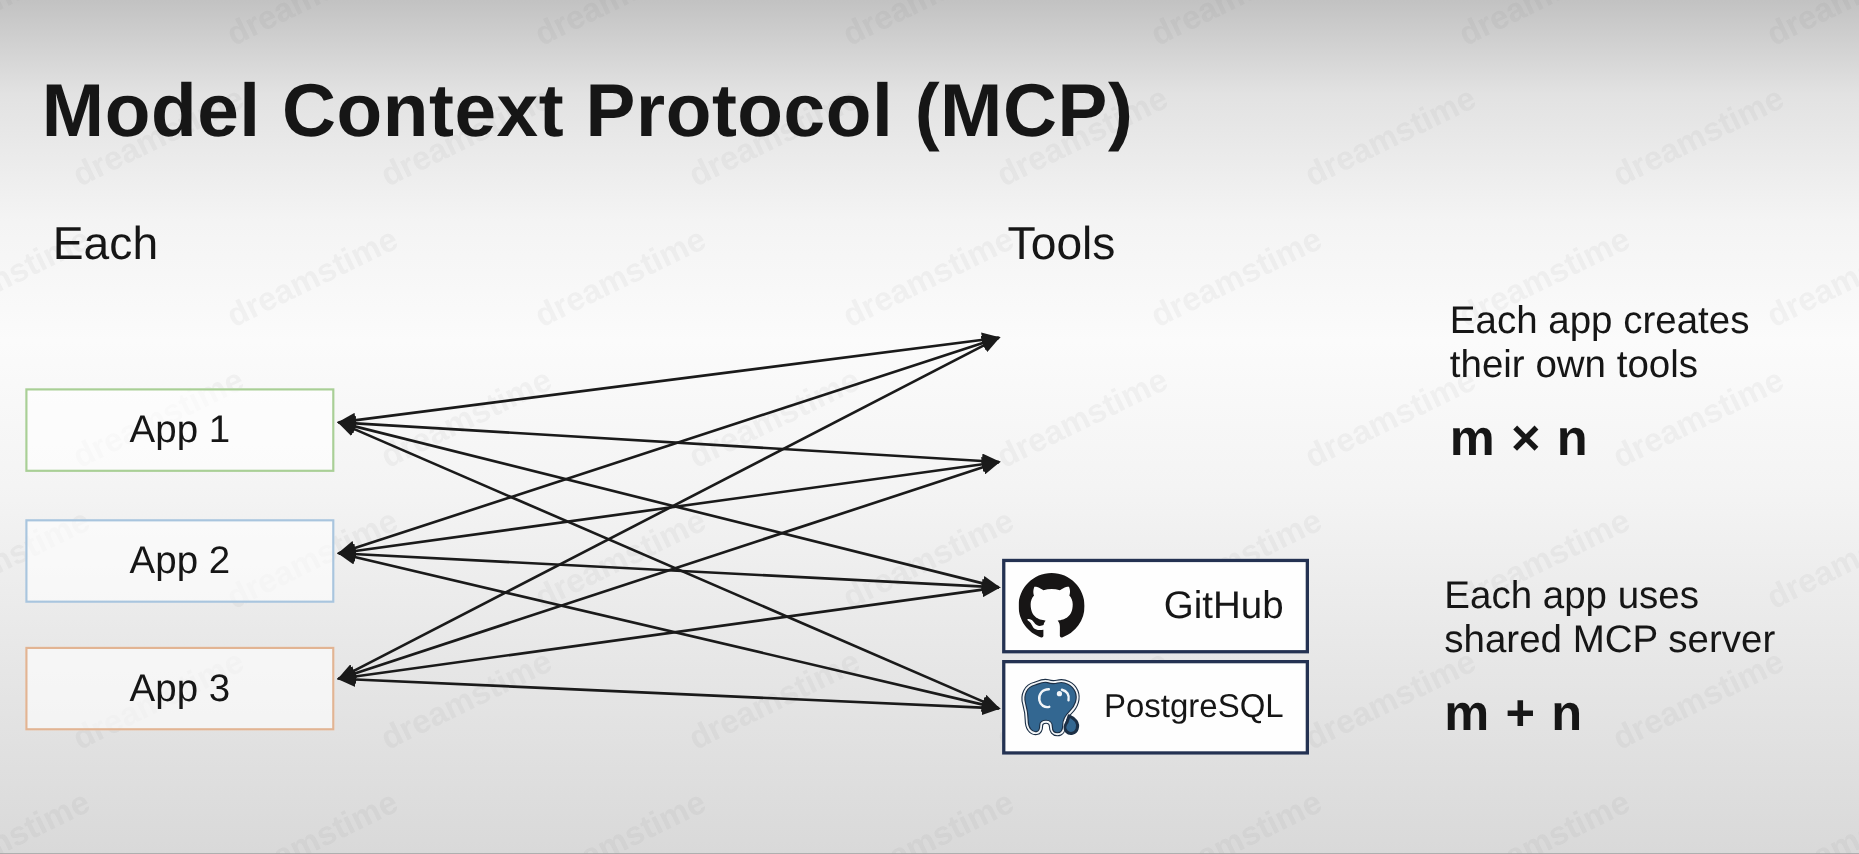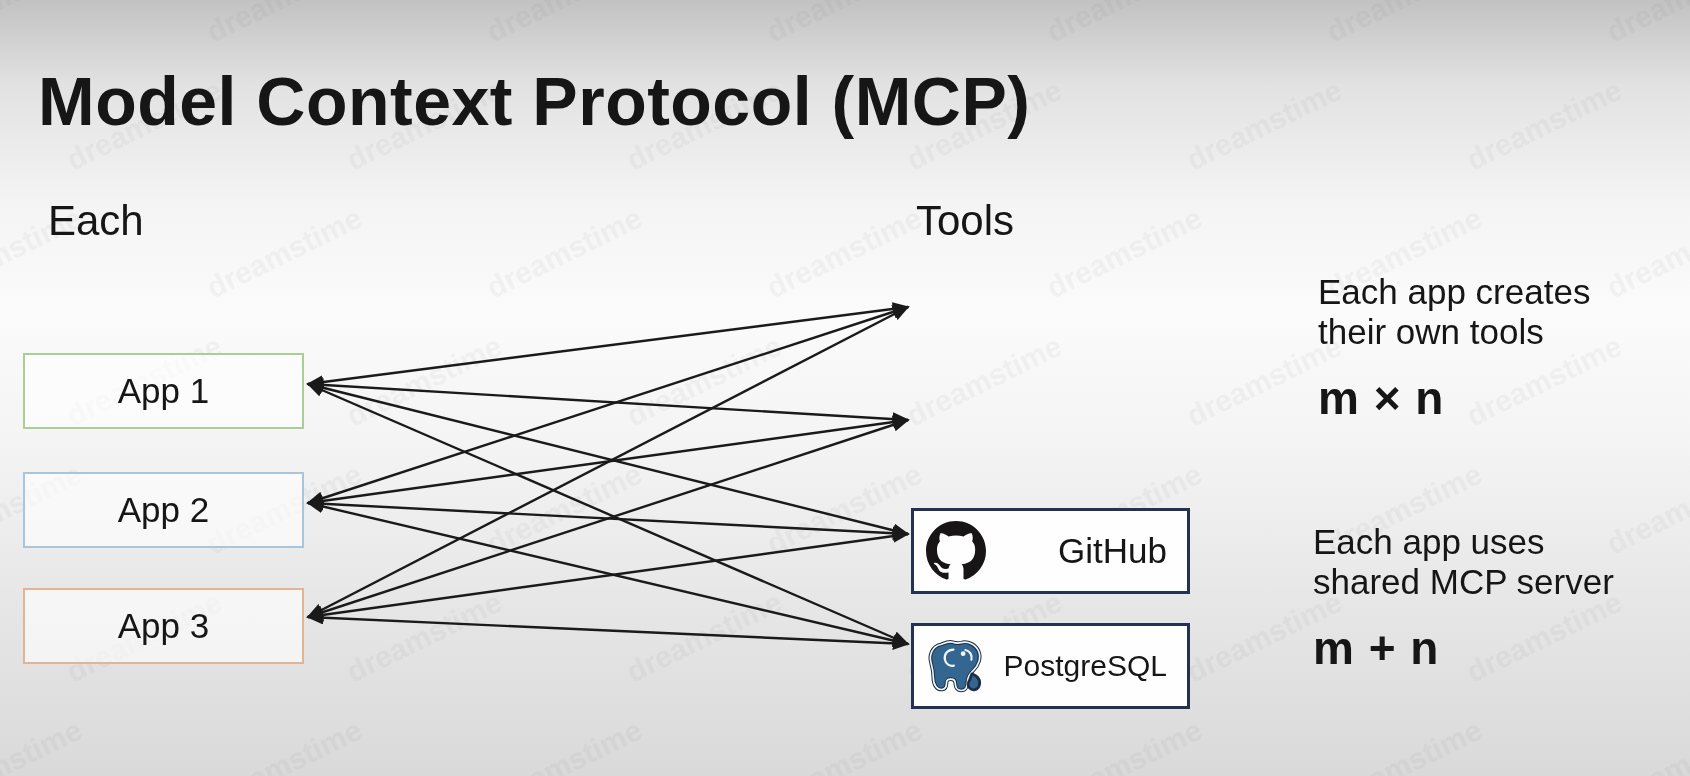--- a/index.html
+++ b/index.html
@@ -26,21 +26,21 @@
   .app-3{top:588px;border-color:#e2b493;justify-content:center;}
   .tool-box{
     position:absolute;left:911px;width:279px;height:86px;box-sizing:border-box;
     background:#fefefe;border:3px solid #243252;
     display:flex;align-items:center;justify-content:space-between;
     padding:0 20px 0 12px;z-index:2;
   }
   .tool-slack{top:264px;}
   .tool-gdrive{top:376px;}
   .tool-github{top:508px;}
-  .tool-postgresql{top:623px;}
+  .tool-postgresql{top:600px;}
   .tool-icon{display:flex;align-items:center;flex:0 0 auto;}
   .tool-label{font-size:35px;font-weight:500;}
   .tool-postgresql .tool-label{font-size:30px;}
   #connections{position:absolute;left:0;top:0;width:1690px;height:776px;pointer-events:none;z-index:1;}
   .note{position:absolute;font-size:35px;line-height:40px;z-index:2;}
   .note-1{left:1318px;top:272px;}
   .note-2{left:1313px;top:522px;}
   .formula{margin-top:26px;font-size:46px;font-weight:700;letter-spacing:1px;}
 </style>
 </head>

